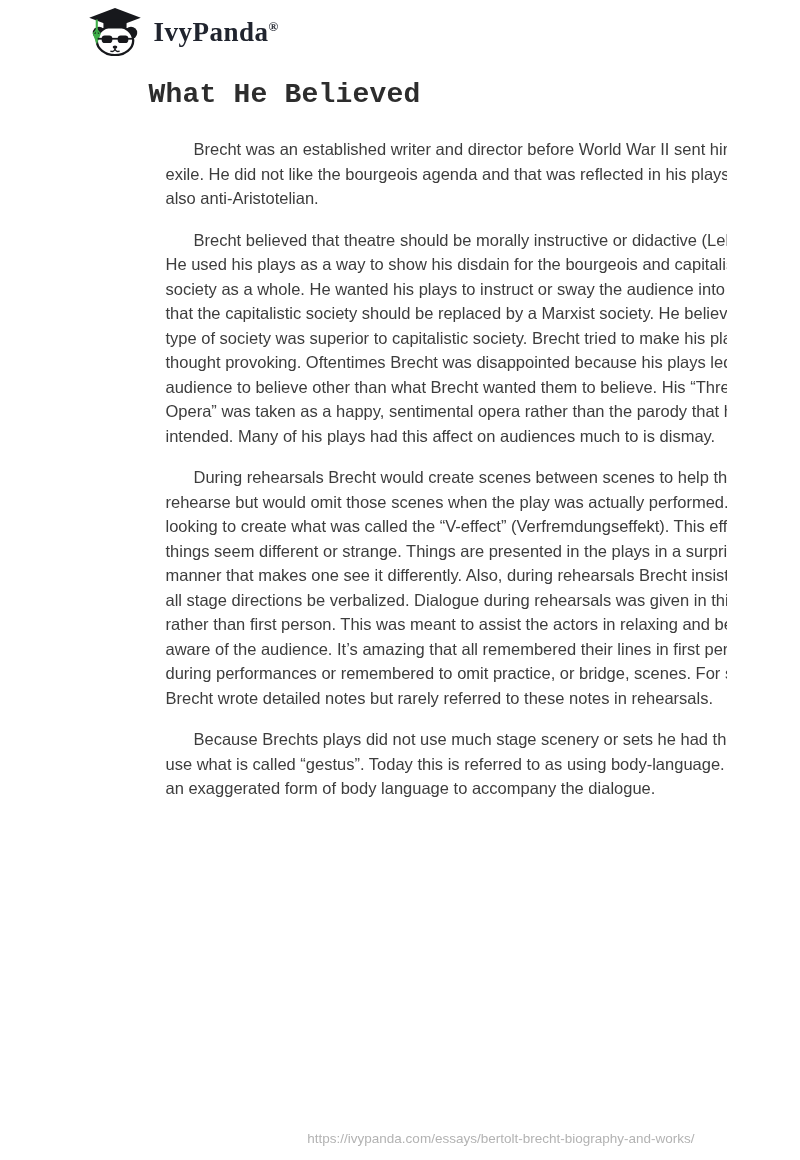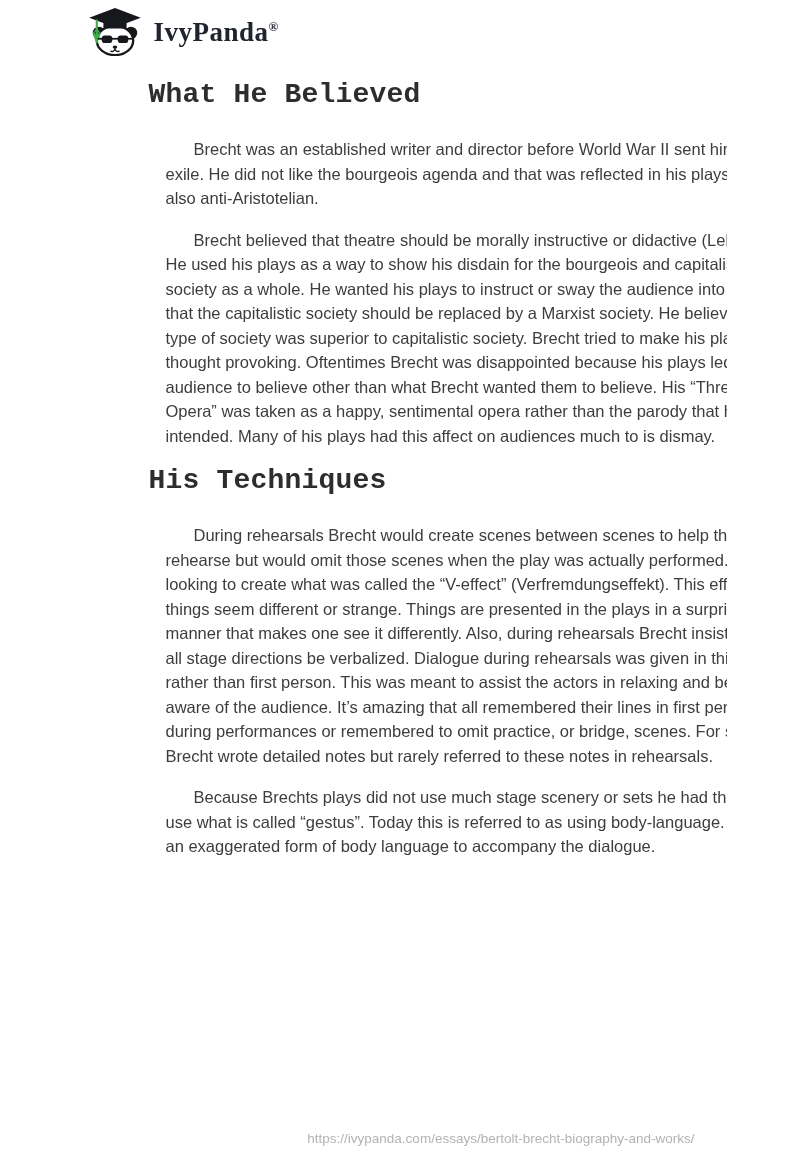--- a/index.html
+++ b/index.html
@@ -126,21 +126,20 @@
       </span>
       <span class="brand-text"><span>IvyPanda</span><sup>®</sup></span>
     </div>
   </header>
 
   <main class="content">
     <h2>What He Believed</h2>
     <p>Brecht was an established writer and director before World War II sent him into exile. He did not like the bourgeois agenda and that was reflected in his plays. He was also anti-Aristotelian.</p>
     <p>Brecht believed that theatre should be morally instructive or didactive (Lehrstücke). He used his plays as a way to show his disdain for the bourgeois and capitalistic society as a whole. He wanted his plays to instruct or sway the audience into believing that the capitalistic society should be replaced by a Marxist society. He believed this type of society was superior to capitalistic society. Brecht tried to make his plays thought provoking. Oftentimes Brecht was disappointed because his plays led the audience to believe other than what Brecht wanted them to believe. His “Threepenny Opera” was taken as a happy, sentimental opera rather than the parody that he had intended. Many of his plays had this affect on audiences much to is dismay.</p>
 
-    <h2>His Techniques</h2>
     <p>During rehearsals Brecht would create scenes between scenes to help the actors rehearse but would omit those scenes when the play was actually performed. He was looking to create what was called the “V-effect” (Verfremdungseffekt). This effect made things seem different or strange. Things are presented in the plays in a surprising manner that makes one see it differently. Also, during rehearsals Brecht insisted that all stage directions be verbalized. Dialogue during rehearsals was given in third person rather than first person. This was meant to assist the actors in relaxing and becoming aware of the audience. It’s amazing that all remembered their lines in first person during performances or remembered to omit practice, or bridge, scenes. For scenes Brecht wrote detailed notes but rarely referred to these notes in rehearsals.</p>
     <p>Because Brechts plays did not use much stage scenery or sets he had the actors use what is called “gestus”. Today this is referred to as using body-language. Gestus is an exaggerated form of body language to accompany the dialogue.</p>
   </main>
 
   <footer class="footer">
     <span class="url">https://ivypanda.com/essays/bertolt-brecht-biography-and-works/</span>
   </footer>
 
 </div>
 

